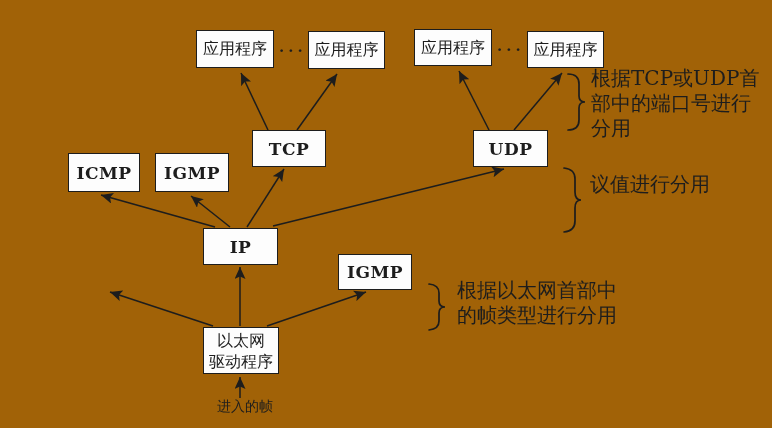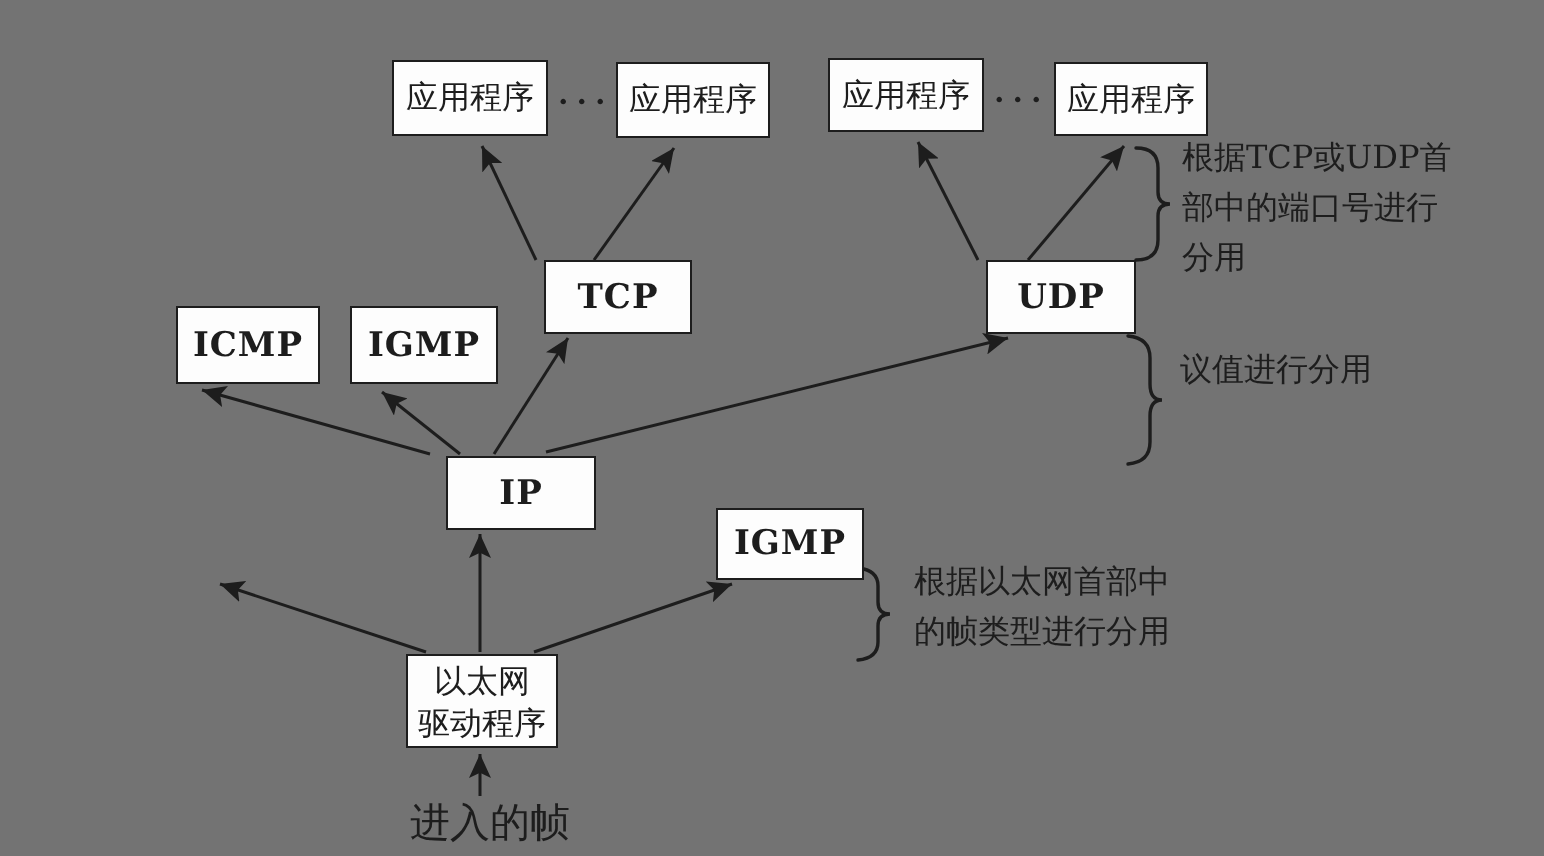--- a/index.html
+++ b/index.html
@@ -1,32 +1,32 @@
 <!DOCTYPE html>
 <html><head>
 <meta charset="utf-8">
 <style>
   html,body { margin:0; padding:0; background:#ffffff; }
   .stage {
     position:relative; width:772px; height:428px;
-    background:#737373; overflow:hidden;
+    background:#a16207; overflow:hidden;
     font-family:"DejaVu Serif","Liberation Serif",serif;
     color:#1d1d1d;
   }
   svg.layer { position:absolute; left:0; top:0; width:772px; height:428px; }
   line { stroke:#1d1d1d; stroke-width:1.5; }
   path.brace { fill:none; stroke:#1d1d1d; stroke-width:1.7; stroke-linecap:round; }
 
   .box {
     position:absolute; box-sizing:border-box;
     border:1.6px solid #1d1d1d; background:#fdfdfd;
     display:flex; flex-direction:column; align-items:center; justify-content:center;
     text-align:center; font-size:16px; line-height:20px;
   }
-  .box.en { font-weight:bold; font-size:17px; letter-spacing:.5px;margin-left:20px; }
+  .box.en { font-weight:bold; font-size:17px; letter-spacing:.5px; }
 
   .b-app1 { left:196px; top:30px;  width:78px; height:38px; }
   .b-app2 { left:308px; top:31px;  width:77px; height:38px; }
   .b-app3 { left:414px; top:29px;  width:78px; height:37px; }
   .b-app4 { left:527px; top:31px;  width:77px; height:37px; }
   .b-tcp  { left:252px; top:130px; width:74px; height:37px; }
   .b-udp  { left:473px; top:130px; width:75px; height:37px;text-align:right; }
   .b-icmp { left:68px;  top:153px; width:72px; height:39px; }
   .b-igmp { left:155px; top:153px; width:74px; height:39px; }
   .b-ip   { left:203px; top:228px; width:75px; height:37px; }
@@ -34,28 +34,28 @@
   .b-rarp { left:338px; top:254px; width:74px; height:36px; }
   .b-eth  { left:203px; top:327px; width:76px; height:47px; line-height:21px; }
 
   .dots {
     position:absolute; font-weight:bold; font-size:15px;
     letter-spacing:4px; color:#1d1d1d;
   }
   .dots-left  { left:279px; top:42px; }
   .dots-right { left:497px; top:41px; }
 
-  .ann { position:absolute; font-size:16px; line-height:25px; white-space:nowrap; }
+  .ann { position:absolute; font-size:20px; line-height:25px; white-space:nowrap; }
   .ann-ports     { left:591px; top:66px;  }
   .ann-protocol  { left:590px; top:172px; }
   .ann-frametype { left:457px; top:278px; }
 
   .frame-label {
     position:absolute; left:200px; top:398px; width:90px;
-    text-align:center; font-size:20px;
+    text-align:center; font-size:14px;
   }
 </style>
 </head>
 <body>
 
 <div class="stage">
 
   <svg class="layer" viewBox="0 0 772 428" xmlns="http://www.w3.org/2000/svg">
     <defs>
       <marker id="ah" markerUnits="userSpaceOnUse" markerWidth="13" markerHeight="11" refX="12" refY="5.5" orient="auto">

